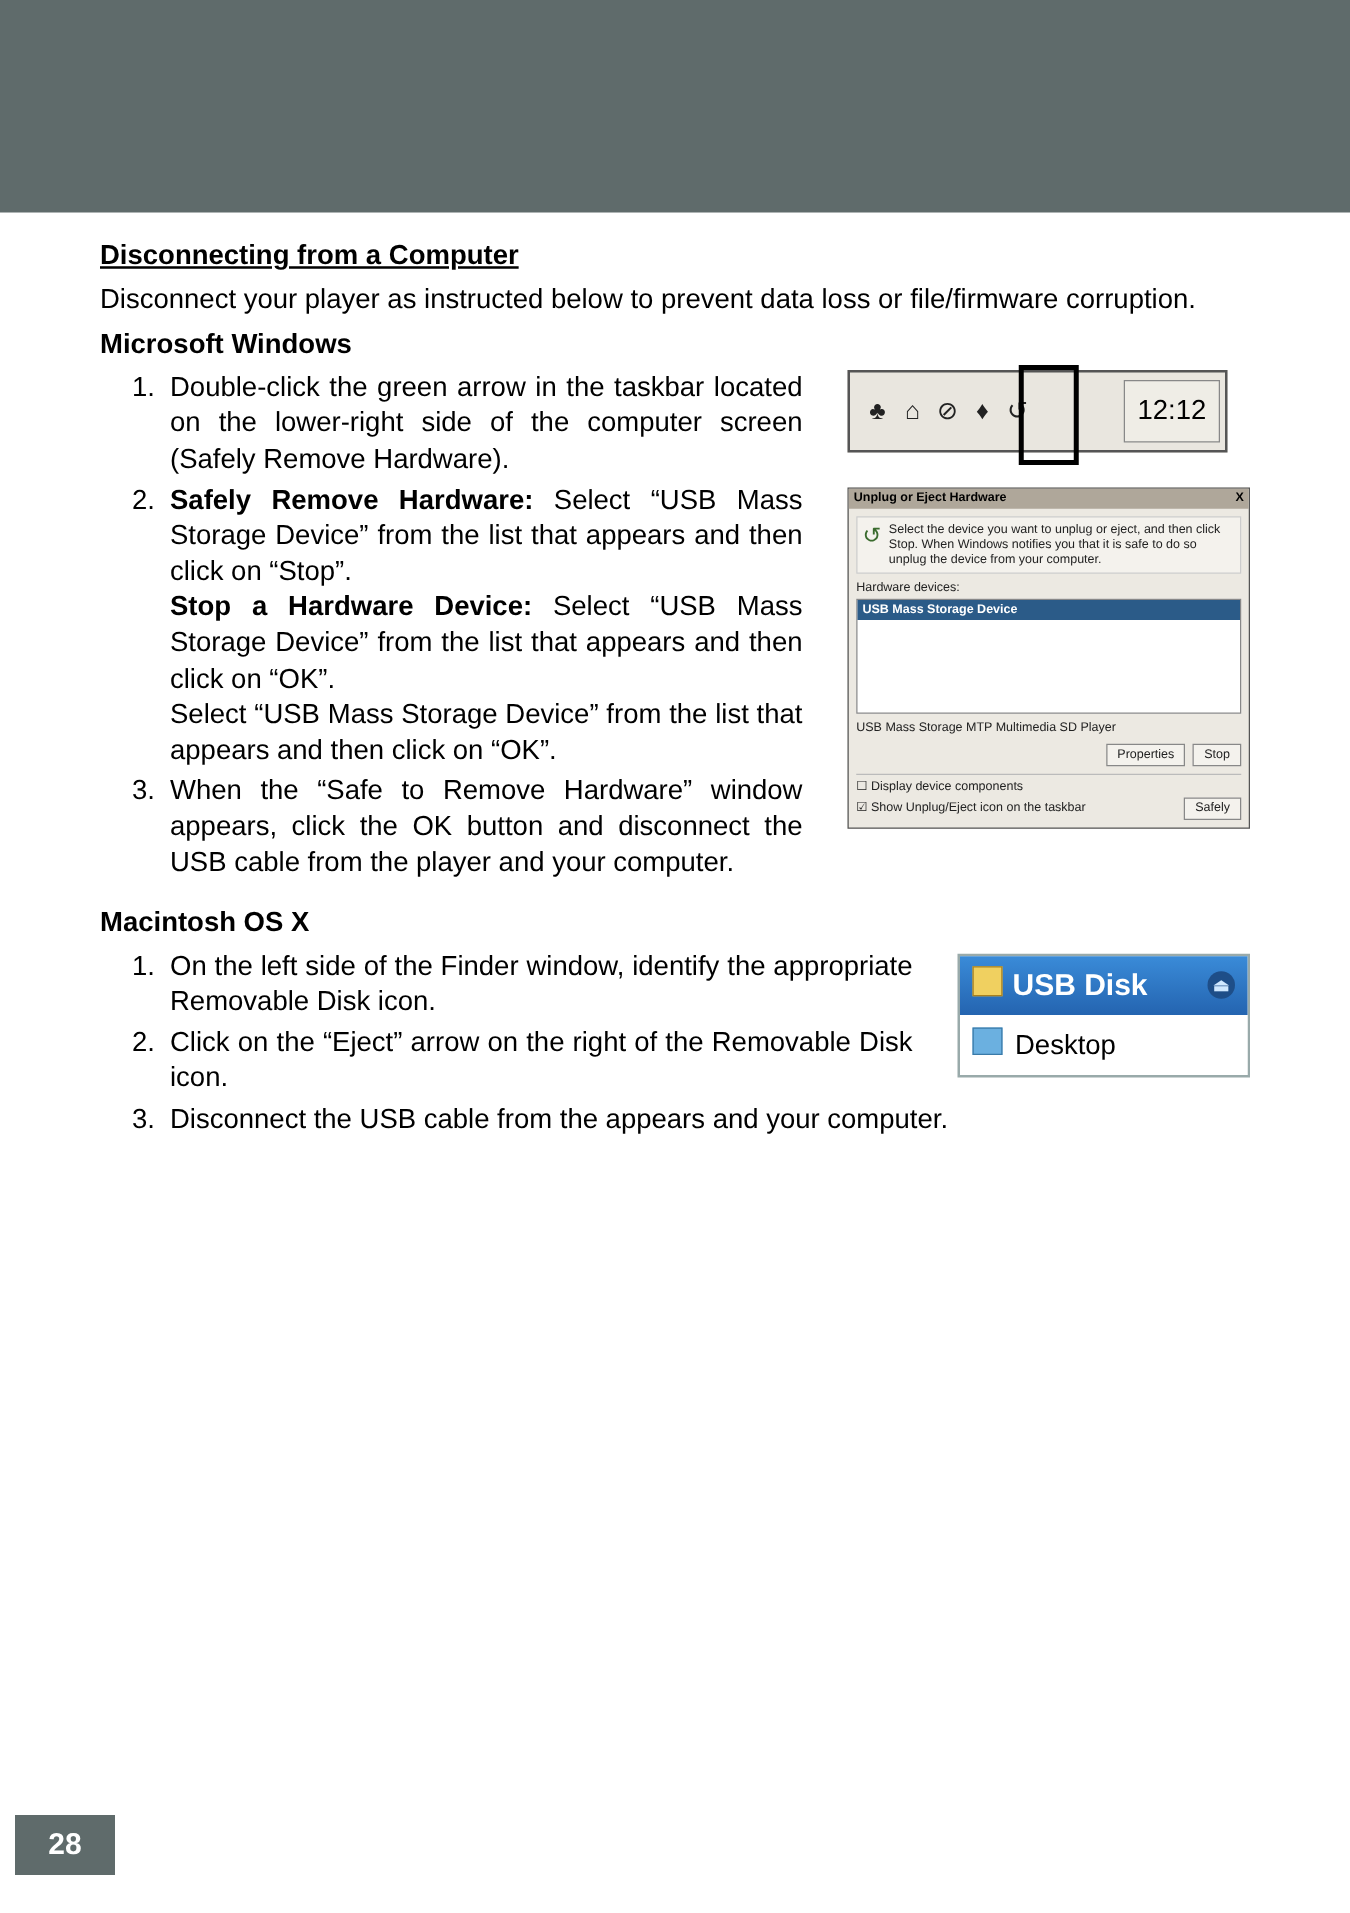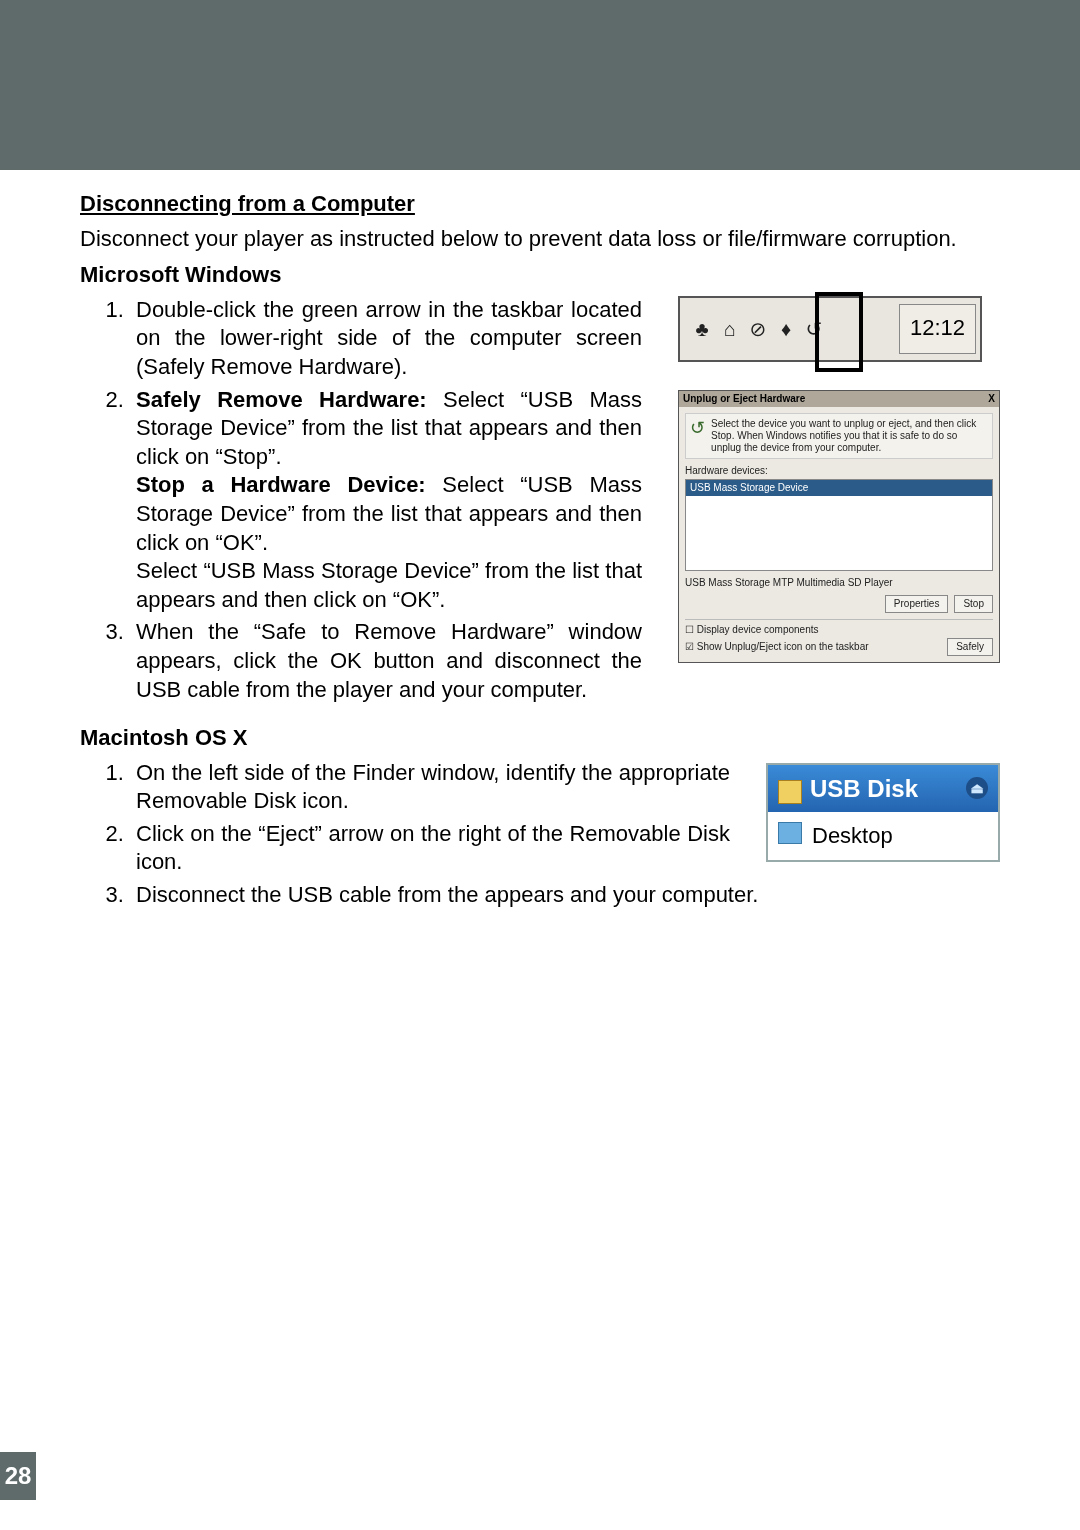--- a/index.html
+++ b/index.html
@@ -20,23 +20,23 @@
   .header-band {
     position: absolute;
     left: 0;
     top: 0;
     width: 100%;
     height: 170px;
     background: #5f6b6b;
   }
   .page-number {
     position: absolute;
-    left: 0;
+    left: 12px;
     bottom: 30px;
-    width: 36px;
+    width: 80px;
     height: 48px;
     background: #5f6b6b;
     color: #fff;
     font-size: 24px;
     font-weight: bold;
     display: flex;
     align-items: center;
     justify-content: center;
   }
   .content {
@@ -160,20 +160,21 @@
     color: #3a6b2e;
   }
   .dialog .label {
     font-size: 10px;
     margin: 4px 0 2px 0;
   }
   .dialog .listbox {
     height: 90px;
     border: 1px solid #888;
     background: #fff;
+    font-weight: bold;
   }
   .dialog .listbox .selected {
     background: #2b5b88;
     color: #fff;
     padding: 2px 4px;
   }
   .dialog .desc {
     font-size: 10px;
     margin: 6px 0;
   }
@@ -215,21 +216,21 @@
     color: #fff;
     font-size: 24px;
     font-weight: bold;
     padding: 8px 10px;
     display: flex;
     align-items: center;
     justify-content: space-between;
   }
   .mac-usb .lefticons {
     display: flex;
-    align-items: flex-end;
+    align-items: flex-start;
     gap: 8px;
   }
   .mac-disk-icon {
     width: 22px;
     height: 22px;
     background: #f0d060;
     border: 1px solid #a88020;
   }
   .eject {
     width: 22px;

